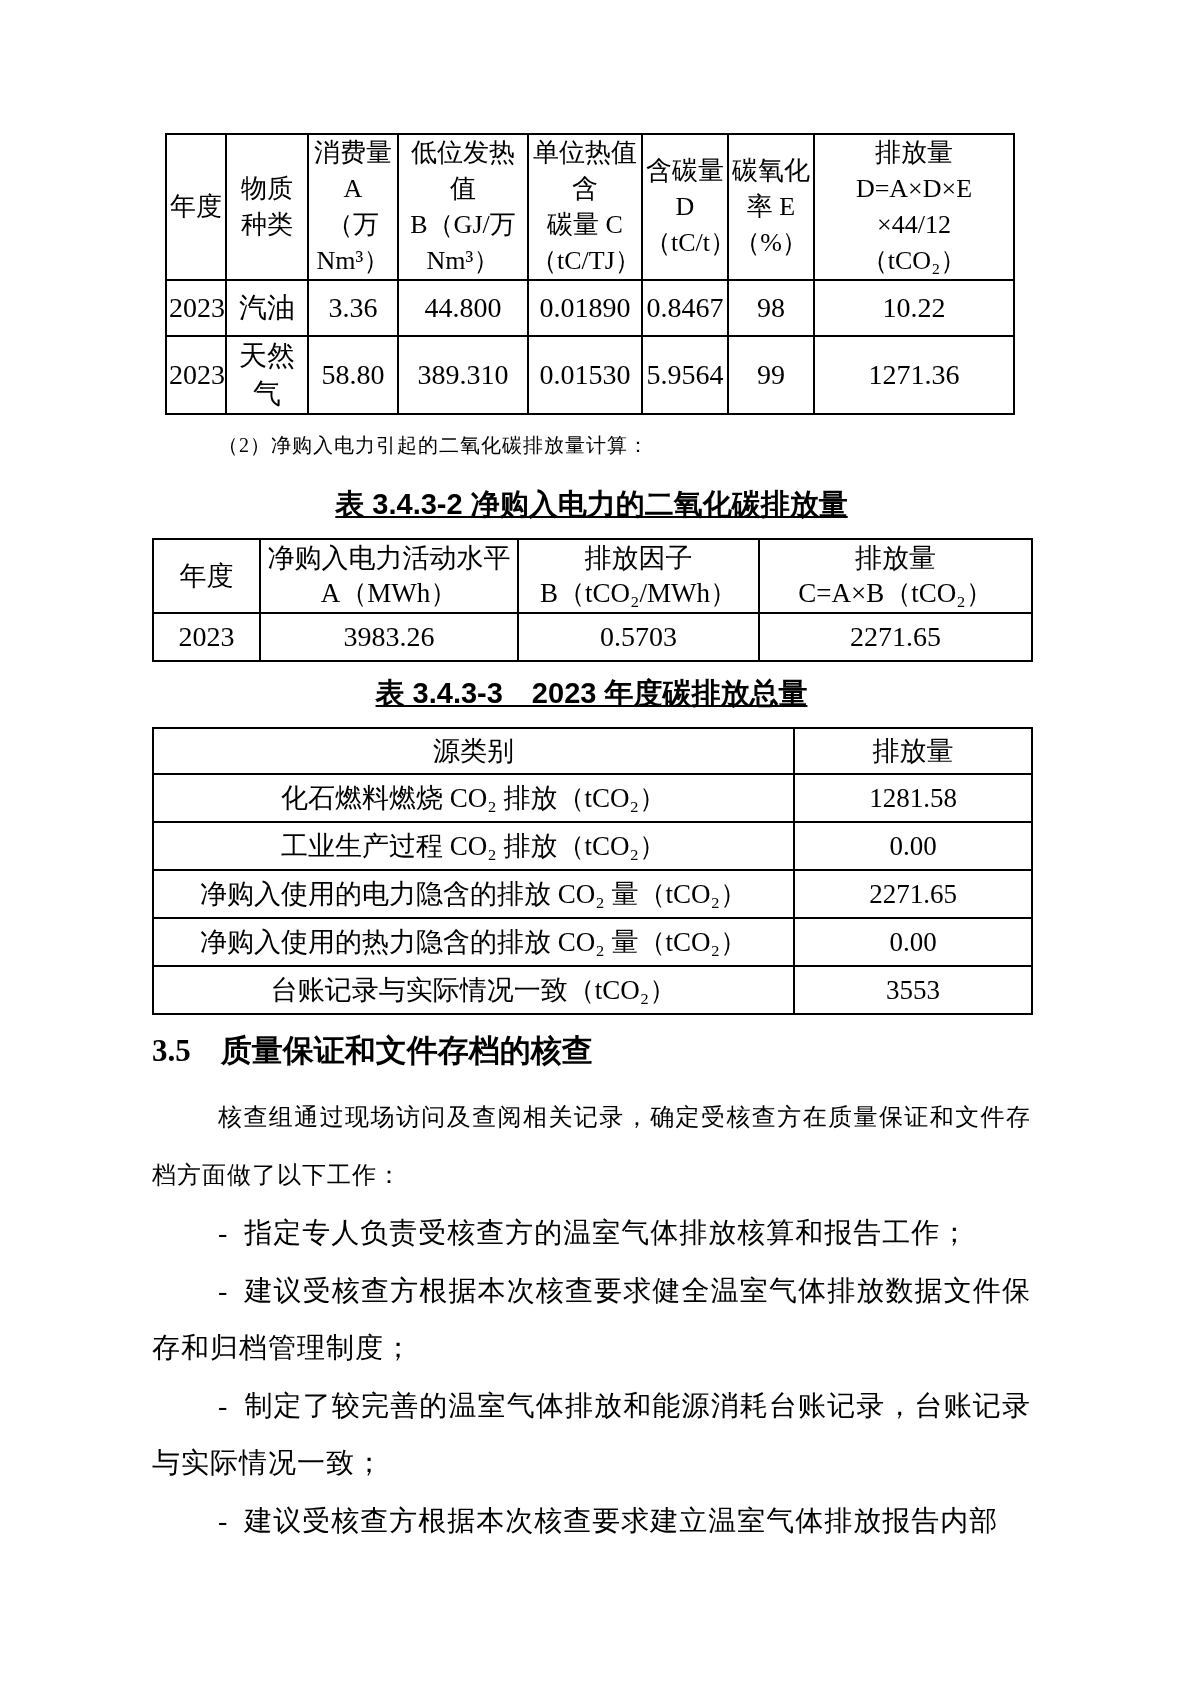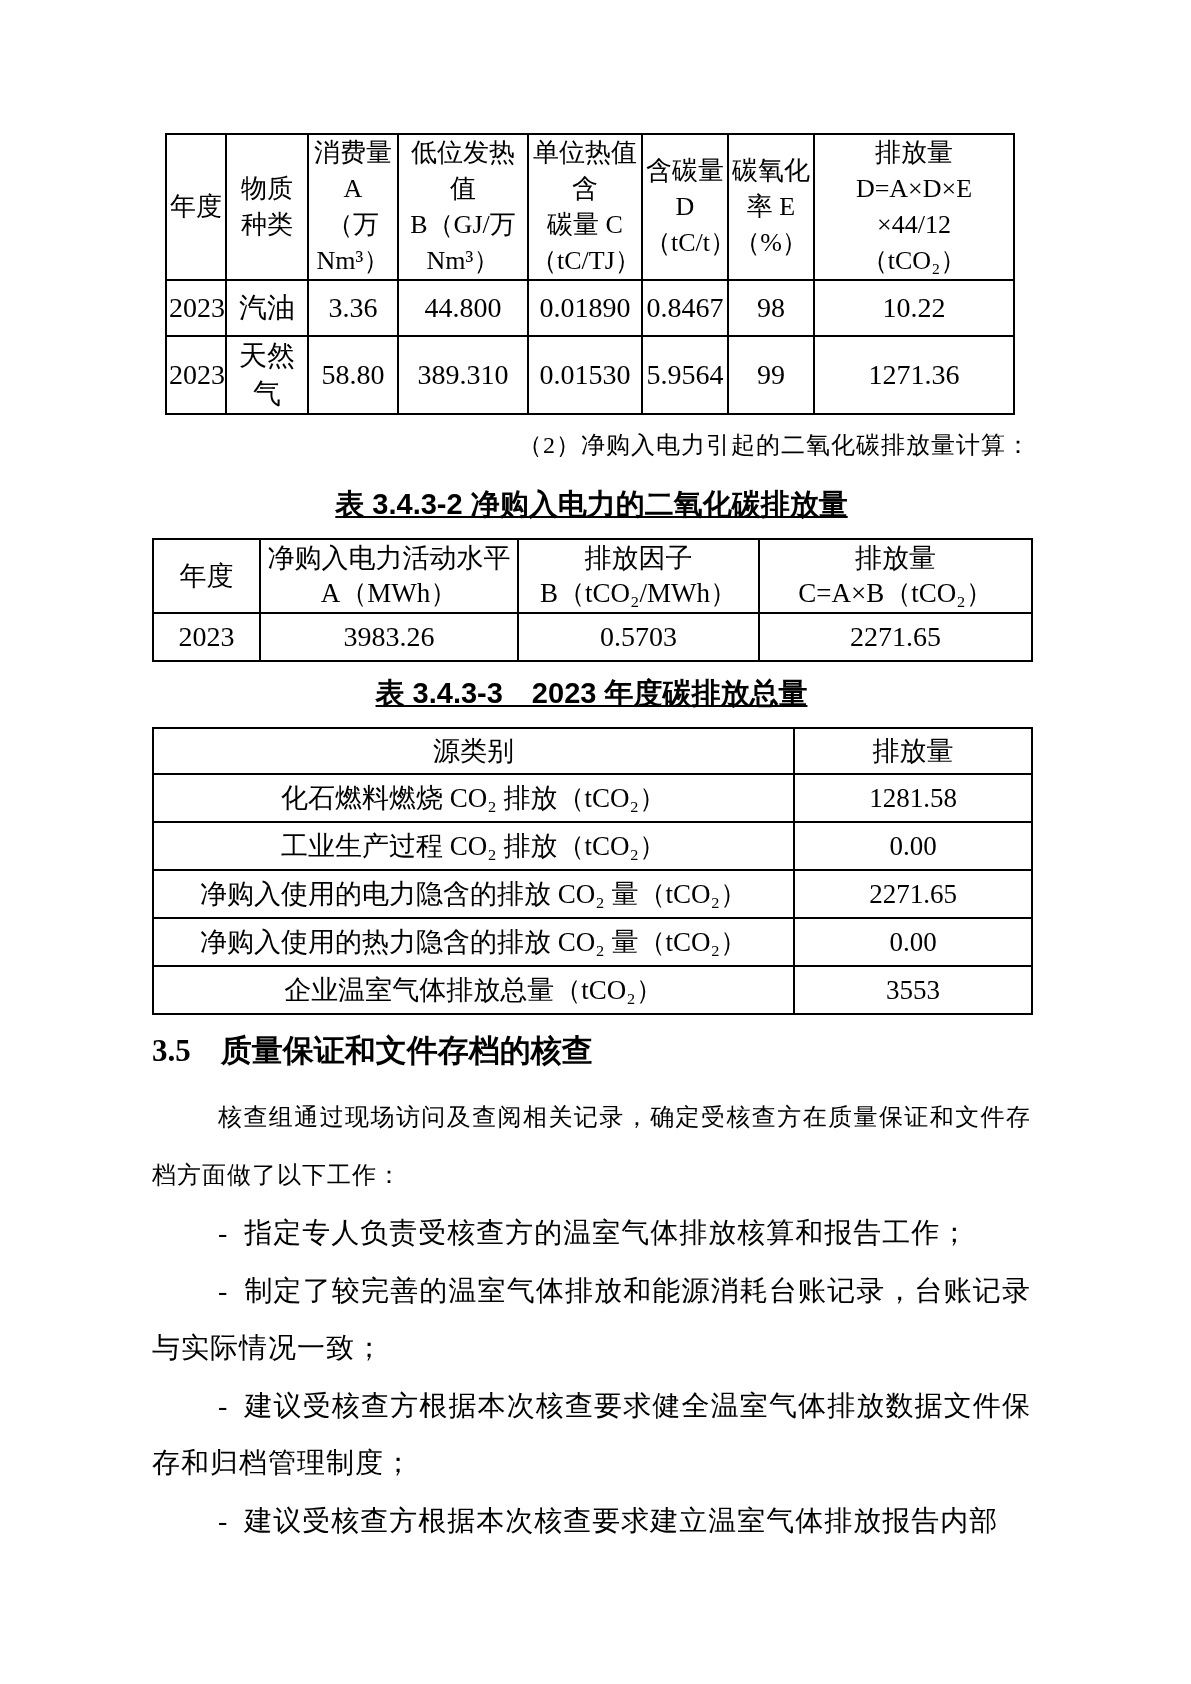--- a/index.html
+++ b/index.html
@@ -27,24 +27,23 @@
   
   .t2 { width:879px; }
   .t2 th { height:72px; font-size:27px; line-height:35px; }
   .t2 td { height:46px; font-size:28px; }
   
   .t3 { width:879px;border-radius:10px; }
   .t3 th { height:44px; font-size:27px; }
   .t3 td { height:46px; font-size:27px; }
   .para {
     margin:10px 0 0 0;
-    font-size:24px; line-height:40px;
+    font-size:20px; line-height:40px;
     letter-spacing:1px;
     text-indent:66px;
-    text-align:right;
   }
   .caption {
     margin:20px 0 15px 0;
     font-size:29px; line-height:38px;
     font-weight:bold; text-align:center;
     font-family:"Liberation Sans","DejaVu Sans",sans-serif;
     text-decoration:underline;
   }
   .caption3 { margin-top:12px; }
   .section-heading {
@@ -192,32 +191,32 @@
     </tr>
     <tr>
       <td>净购入使用的电力隐含的排放 CO₂ 量（tCO₂）</td>
       <td>2271.65</td>
     </tr>
     <tr>
       <td>净购入使用的热力隐含的排放 CO₂ 量（tCO₂）</td>
       <td>0.00</td>
     </tr>
     <tr>
-      <td>企业温室气体排放总量（tCO₂）</td>
+      <td>台账记录与实际情况一致（tCO₂）</td>
       <td>3553</td>
     </tr>
   </tbody>
     </table>
 
   <div class="section-heading">
     <span class="num">3.5</span>
     <span>质量保证和文件存档的核查</span>
   </div>
 
   <p class="body-para">核查组通过现场访问及查阅相关记录，确定受核查方在质量保证和文件存档方面做了以下工作：</p>
 
   <p class="bullet"><span class="marker">-</span><span>指定专人负责受核查方的温室气体排放核算和报告工作；</span></p>
+  <p class="bullet"><span class="marker">-</span><span>建议受核查方根据本次核查要求健全温室气体排放数据文件保存和归档管理制度；</span></p>
   <p class="bullet"><span class="marker">-</span><span>制定了较完善的温室气体排放和能源消耗台账记录，台账记录与实际情况一致；</span></p>
-  <p class="bullet"><span class="marker">-</span><span>建议受核查方根据本次核查要求健全温室气体排放数据文件保存和归档管理制度；</span></p>
   <p class="bullet"><span class="marker">-</span><span>建议受核查方根据本次核查要求建立温室气体排放报告内部</span></p>
 
 
 </div>
 
 </body></html>

